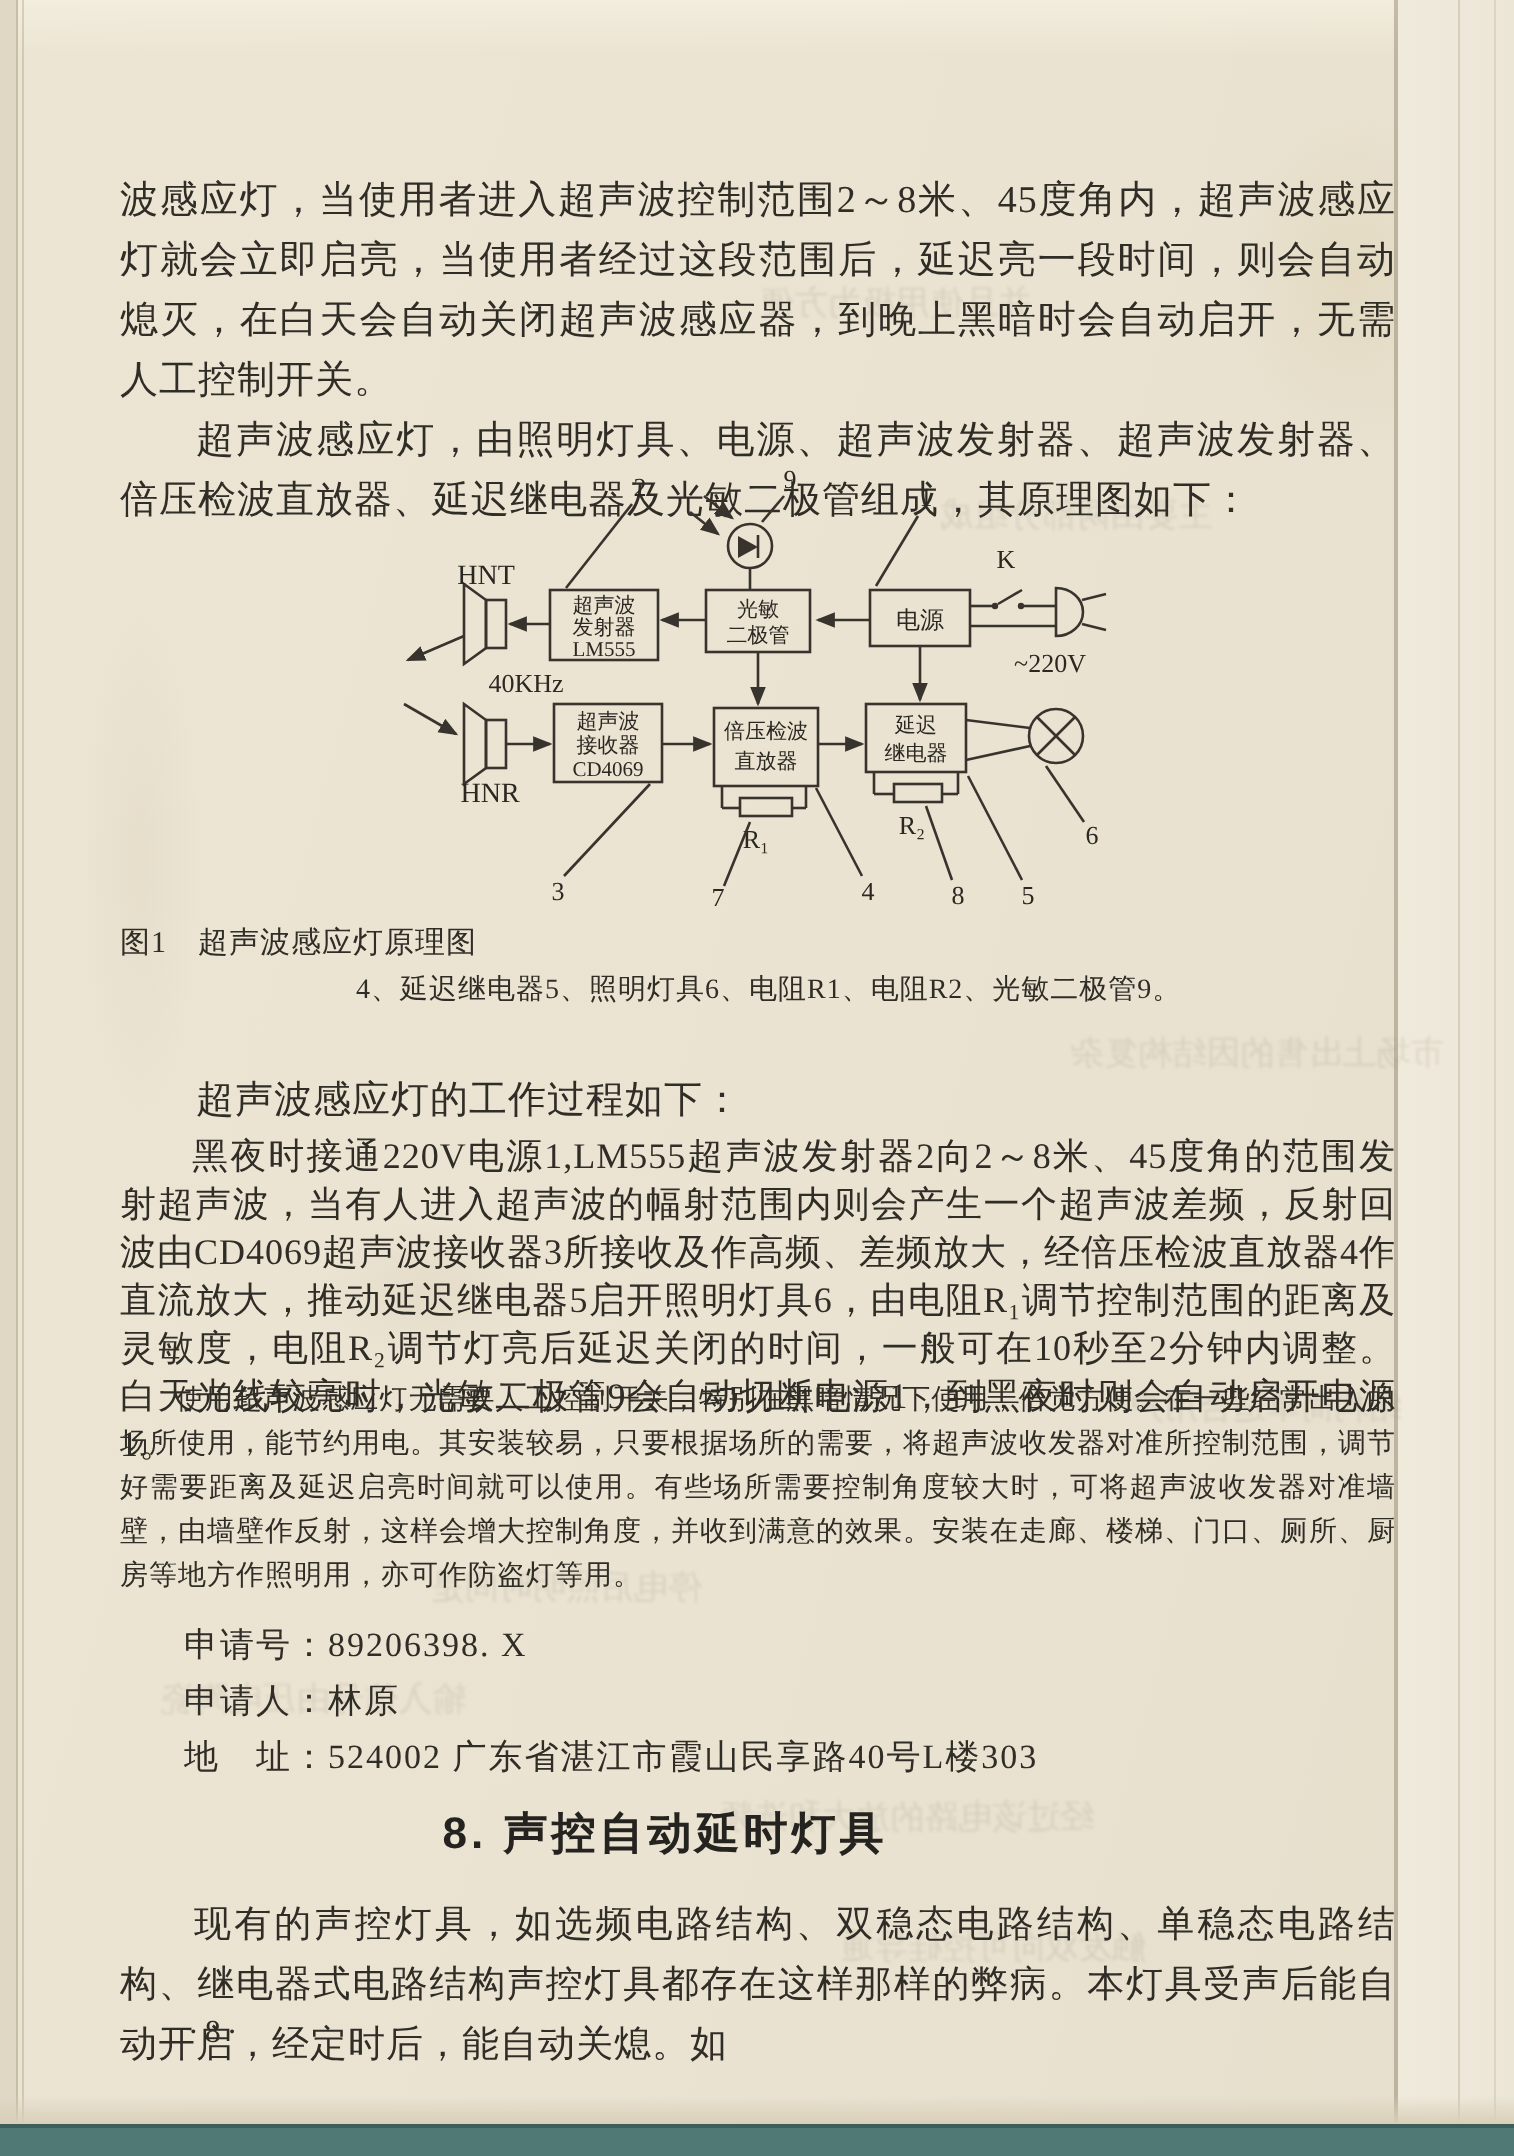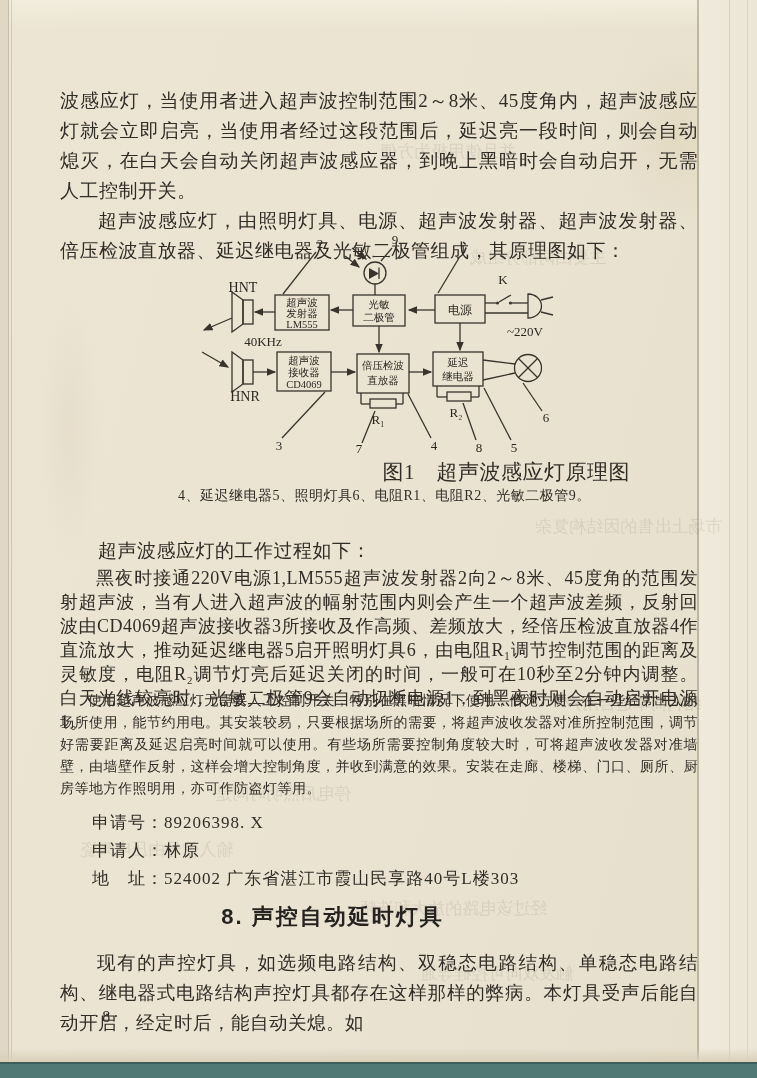--- a/index.html
+++ b/index.html
@@ -38,21 +38,21 @@
     transform:scaleX(-1);filter:blur(.7px);white-space:nowrap;}
   .b0{left:380px;top:140px;} .b1{left:470px;top:246px;} .b2{left:535px;top:515px;}
   .b3{left:215px;top:782px;} .b4{left:80px;top:838px;}  .b5{left:360px;top:897px;}
   .b6{left:420px;top:962px;} .b7{left:565px;top:692px;}
   
   .layer{position:absolute;z-index:2;}
   .bodytext{left:60px;width:638px;text-align:justify;letter-spacing:.5px;}
   #intro{top:86px;font-size:19px;line-height:30px;}
   #intro .indent,#p3 .indent,#p6wrap .indent{text-indent:2em;}
   #caption{left:60px;top:460px;width:570px;font-size:14px;line-height:24px;letter-spacing:.5px;}
-  #caption .cap1{text-align:right;font-size:21px;}
+  #caption .cap1{text-align:left;font-size:15px;}
   #caption .cap2{padding-left:76px;}
   #caption .cap3{padding-left:118px;}
   #p3{top:536px;font-size:19px;line-height:30px;}
   #p4{top:566px;font-size:18px;line-height:24px;}
   #p5{top:690px;font-size:14px;line-height:22px;}
   #appinfo{left:92px;top:809px;font-size:17px;line-height:28px;letter-spacing:1px;}
   #heading{left:60px;top:902px;width:545px;text-align:center;
     font-family:"Liberation Sans","DejaVu Sans",sans-serif;
     font-weight:bold;font-size:22px;letter-spacing:2px;color:#25231f;}
   #p6wrap{top:948px;font-size:18.5px;line-height:30px;}

